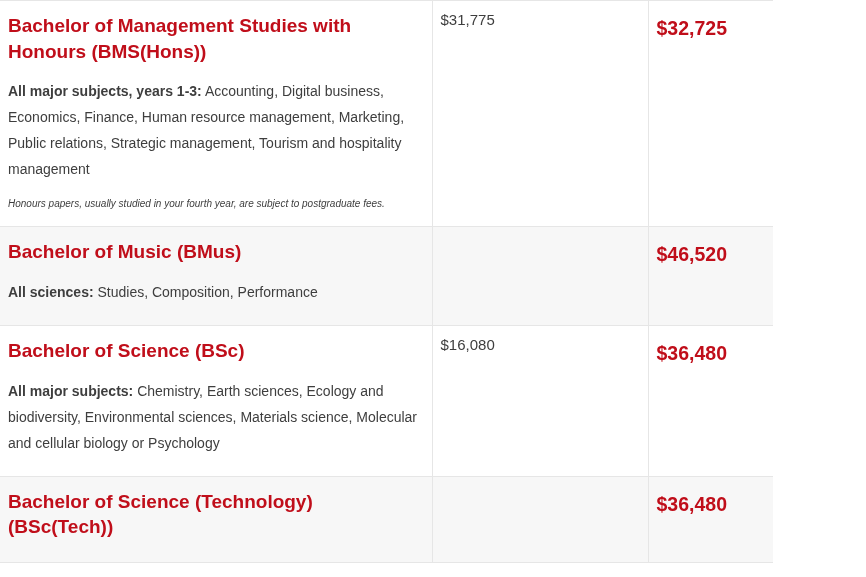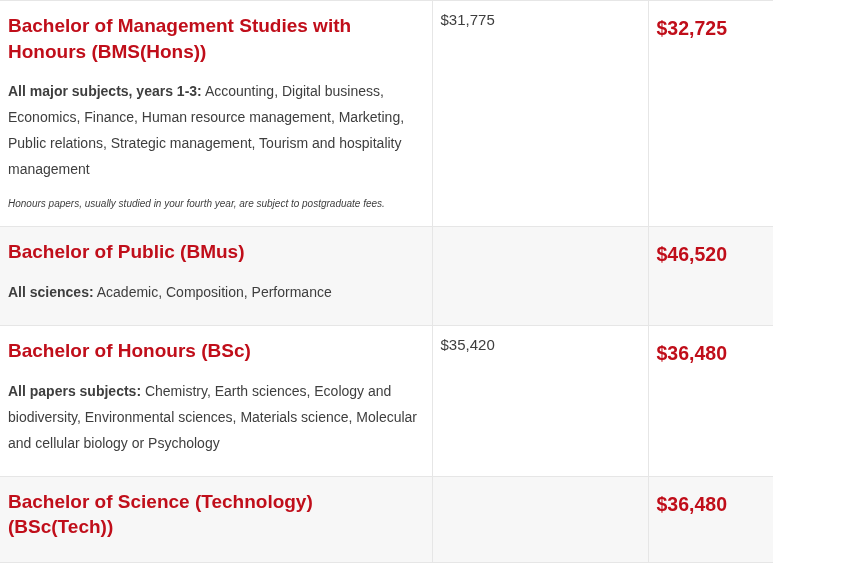--- a/index.html
+++ b/index.html
@@ -98,40 +98,40 @@
     <td class="cell fee-secondary">
       <p class="price-small">$31,775</p>
     </td>
     <td class="cell fee-primary">
       <p class="price-big">$32,725</p>
     </td>
   </tr>
 
   <tr>
     <td class="cell programme">
-      <h3 class="title">Bachelor of Public (BMus)</h3>
-      <p class="subjects"><strong>All sciences:</strong> <span>Academic, Composition, Performance</span></p>
+      <h3 class="title">Bachelor of Music (BMus)</h3>
+      <p class="subjects"><strong>All sciences:</strong> <span>Studies, Composition, Performance</span></p>
 
     </td>
     <td class="cell fee-secondary">
       
     </td>
     <td class="cell fee-primary">
       <p class="price-big">$46,520</p>
     </td>
   </tr>
 
   <tr>
     <td class="cell programme">
-      <h3 class="title">Bachelor of Honours (BSc)</h3>
-      <p class="subjects"><strong>All papers subjects:</strong> <span>Chemistry, Earth sciences, Ecology and biodiversity, Environmental sciences, Materials science, Molecular and cellular biology or Psychology</span></p>
+      <h3 class="title">Bachelor of Science (BSc)</h3>
+      <p class="subjects"><strong>All major subjects:</strong> <span>Chemistry, Earth sciences, Ecology and biodiversity, Environmental sciences, Materials science, Molecular and cellular biology or Psychology</span></p>
 
     </td>
     <td class="cell fee-secondary">
-      <p class="price-small">$35,420</p>
+      <p class="price-small">$16,080</p>
     </td>
     <td class="cell fee-primary">
       <p class="price-big">$36,480</p>
     </td>
   </tr>
 
   <tr>
     <td class="cell programme">
       <h3 class="title">Bachelor of Science (Technology) (BSc(Tech))</h3>
       <p class="subjects"> </p>

